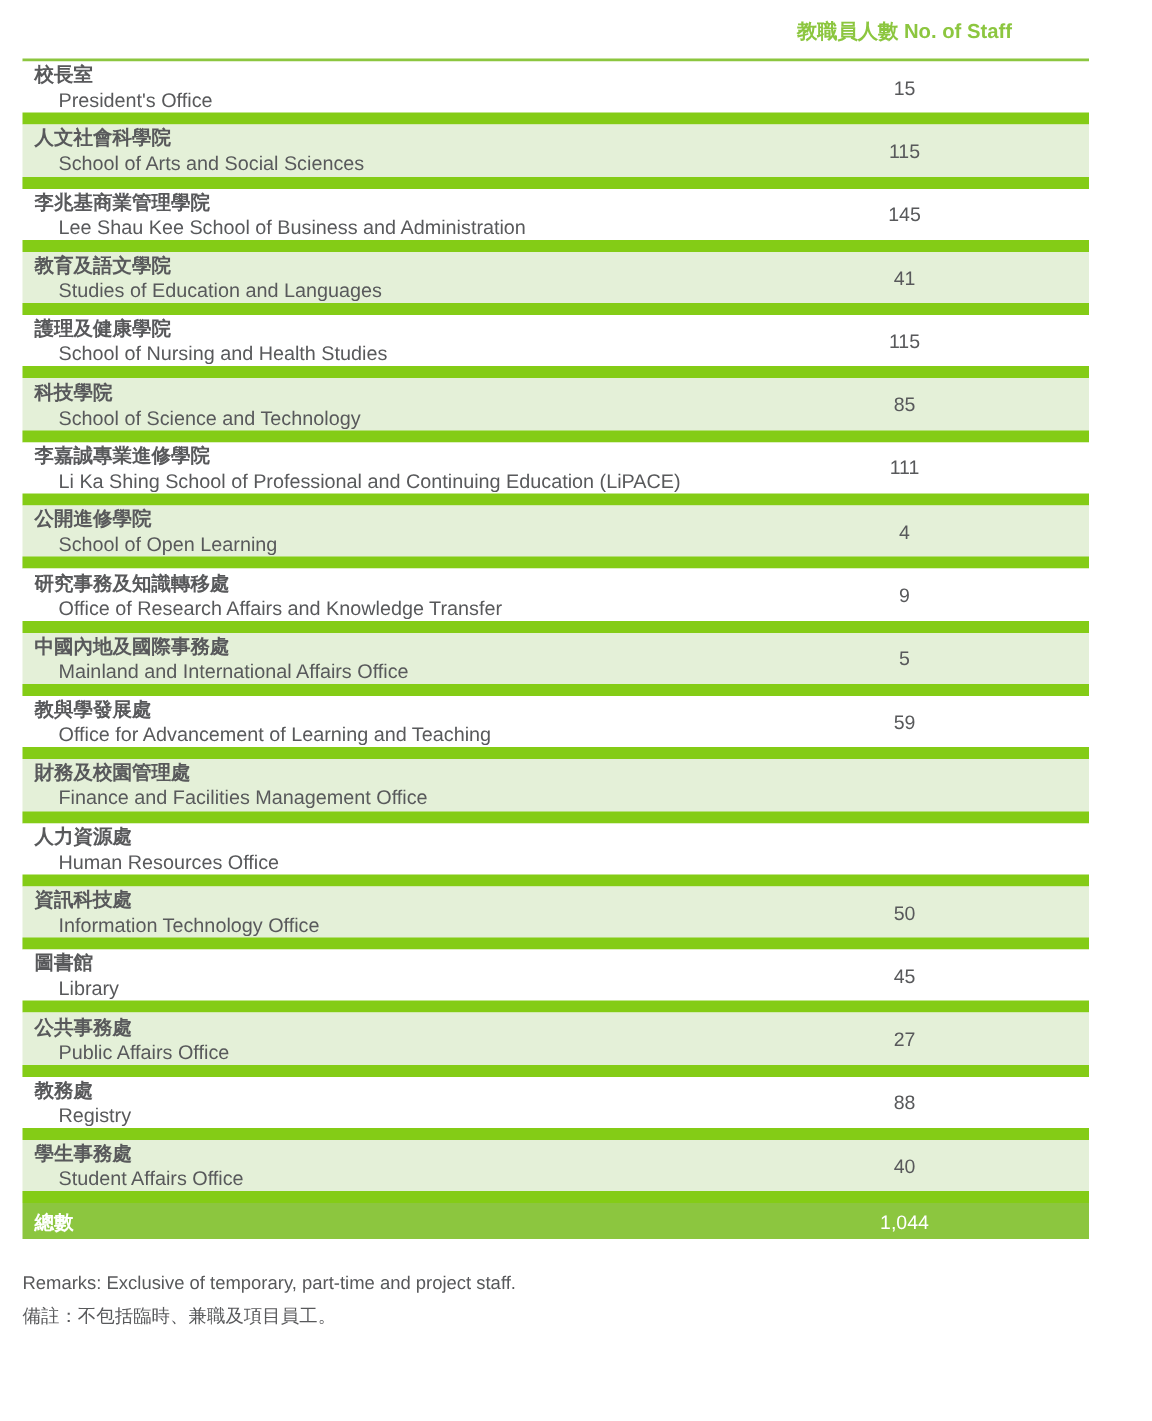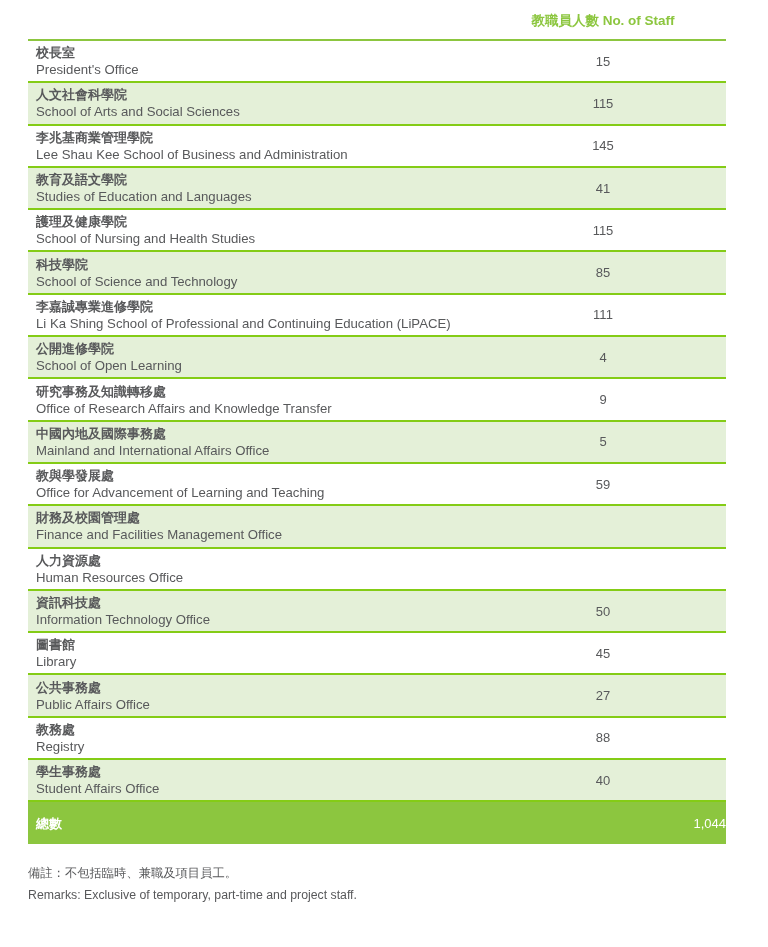--- a/index.html
+++ b/index.html
@@ -10,21 +10,21 @@
   * { box-sizing: border-box; }
   html, body { margin: 0; padding: 0; }
   body {
     width: 768px;
     height: 947px;
     background: #ffffff;
     font-family: "Liberation Sans", "DejaVu Sans", sans-serif;
     color: var(--text);
     overflow: hidden;
   }
-  .page { padding: 12px 42px 0 28px; }
+  .page { padding: 12px 42px 0 15px; }
 
   .table { width: 100%; }
 
   .thead {
     display: flex;
     align-items: flex-end;
     padding-bottom: 9px;
     border-bottom: 2.5px solid var(--green);
   }
   .name-cell { flex: 1; padding-left: 8px; min-width: 0; }
@@ -37,38 +37,38 @@
   .thead .count-cell {
     color: var(--green);
     font-weight: bold;
     font-size: 13.5px;
   }
 
   .row {
     display: flex;
     align-items: center;
     height: 42.3px;
-    border-bottom: 2px solid #84cc16;
+    border-bottom: 8px solid #84cc16;
     background: #ffffff;
   }
   .row.alt { background: var(--light-green); }
 
   .zh { font-size: 13px; font-weight: bold; line-height: 17px; }
-  .en { font-size: 13.2px; font-weight: normal; line-height: 17px; }
+  .en { font-size: 13.2px; font-weight: normal; line-height: 17px; margin-left: 16px; }
 
   .total-row {
     display: flex;
     align-items: center;
-    height: 42px;
+    height: 24px;
     background: var(--green);
     color: #ffffff;
     gap: 23px;
   }
   .total-row .zh, .total-row .en { font-weight: bold; }
-  .total-row .count-cell { color: #ffffff; font-weight: normal; text-align: right; }
+  .total-row .count-cell { color: #ffffff; font-weight: normal; }
 
   .remarks {
     margin-top: 19px;
     padding-left: 0;
     font-size: 12.3px;
     line-height: 21.5px;
     color: var(--text);
   }
 </style>
 </head>
@@ -212,16 +212,16 @@
     <div class="total-row">
       <div class="name-cell">
         <div class="zh">總數</div>
       </div>
       <div class="count-cell">1,044</div>
     </div>
 
   </div>
 
   <div class="remarks">
+    <div>Remarks: Exclusive of temporary, part-time and project staff.</div>
     <div>備註：不包括臨時、兼職及項目員工。</div>
-    <div>Remarks: Exclusive of temporary, part-time and project staff.</div>
   </div>
 </div>
 
 </body></html>

